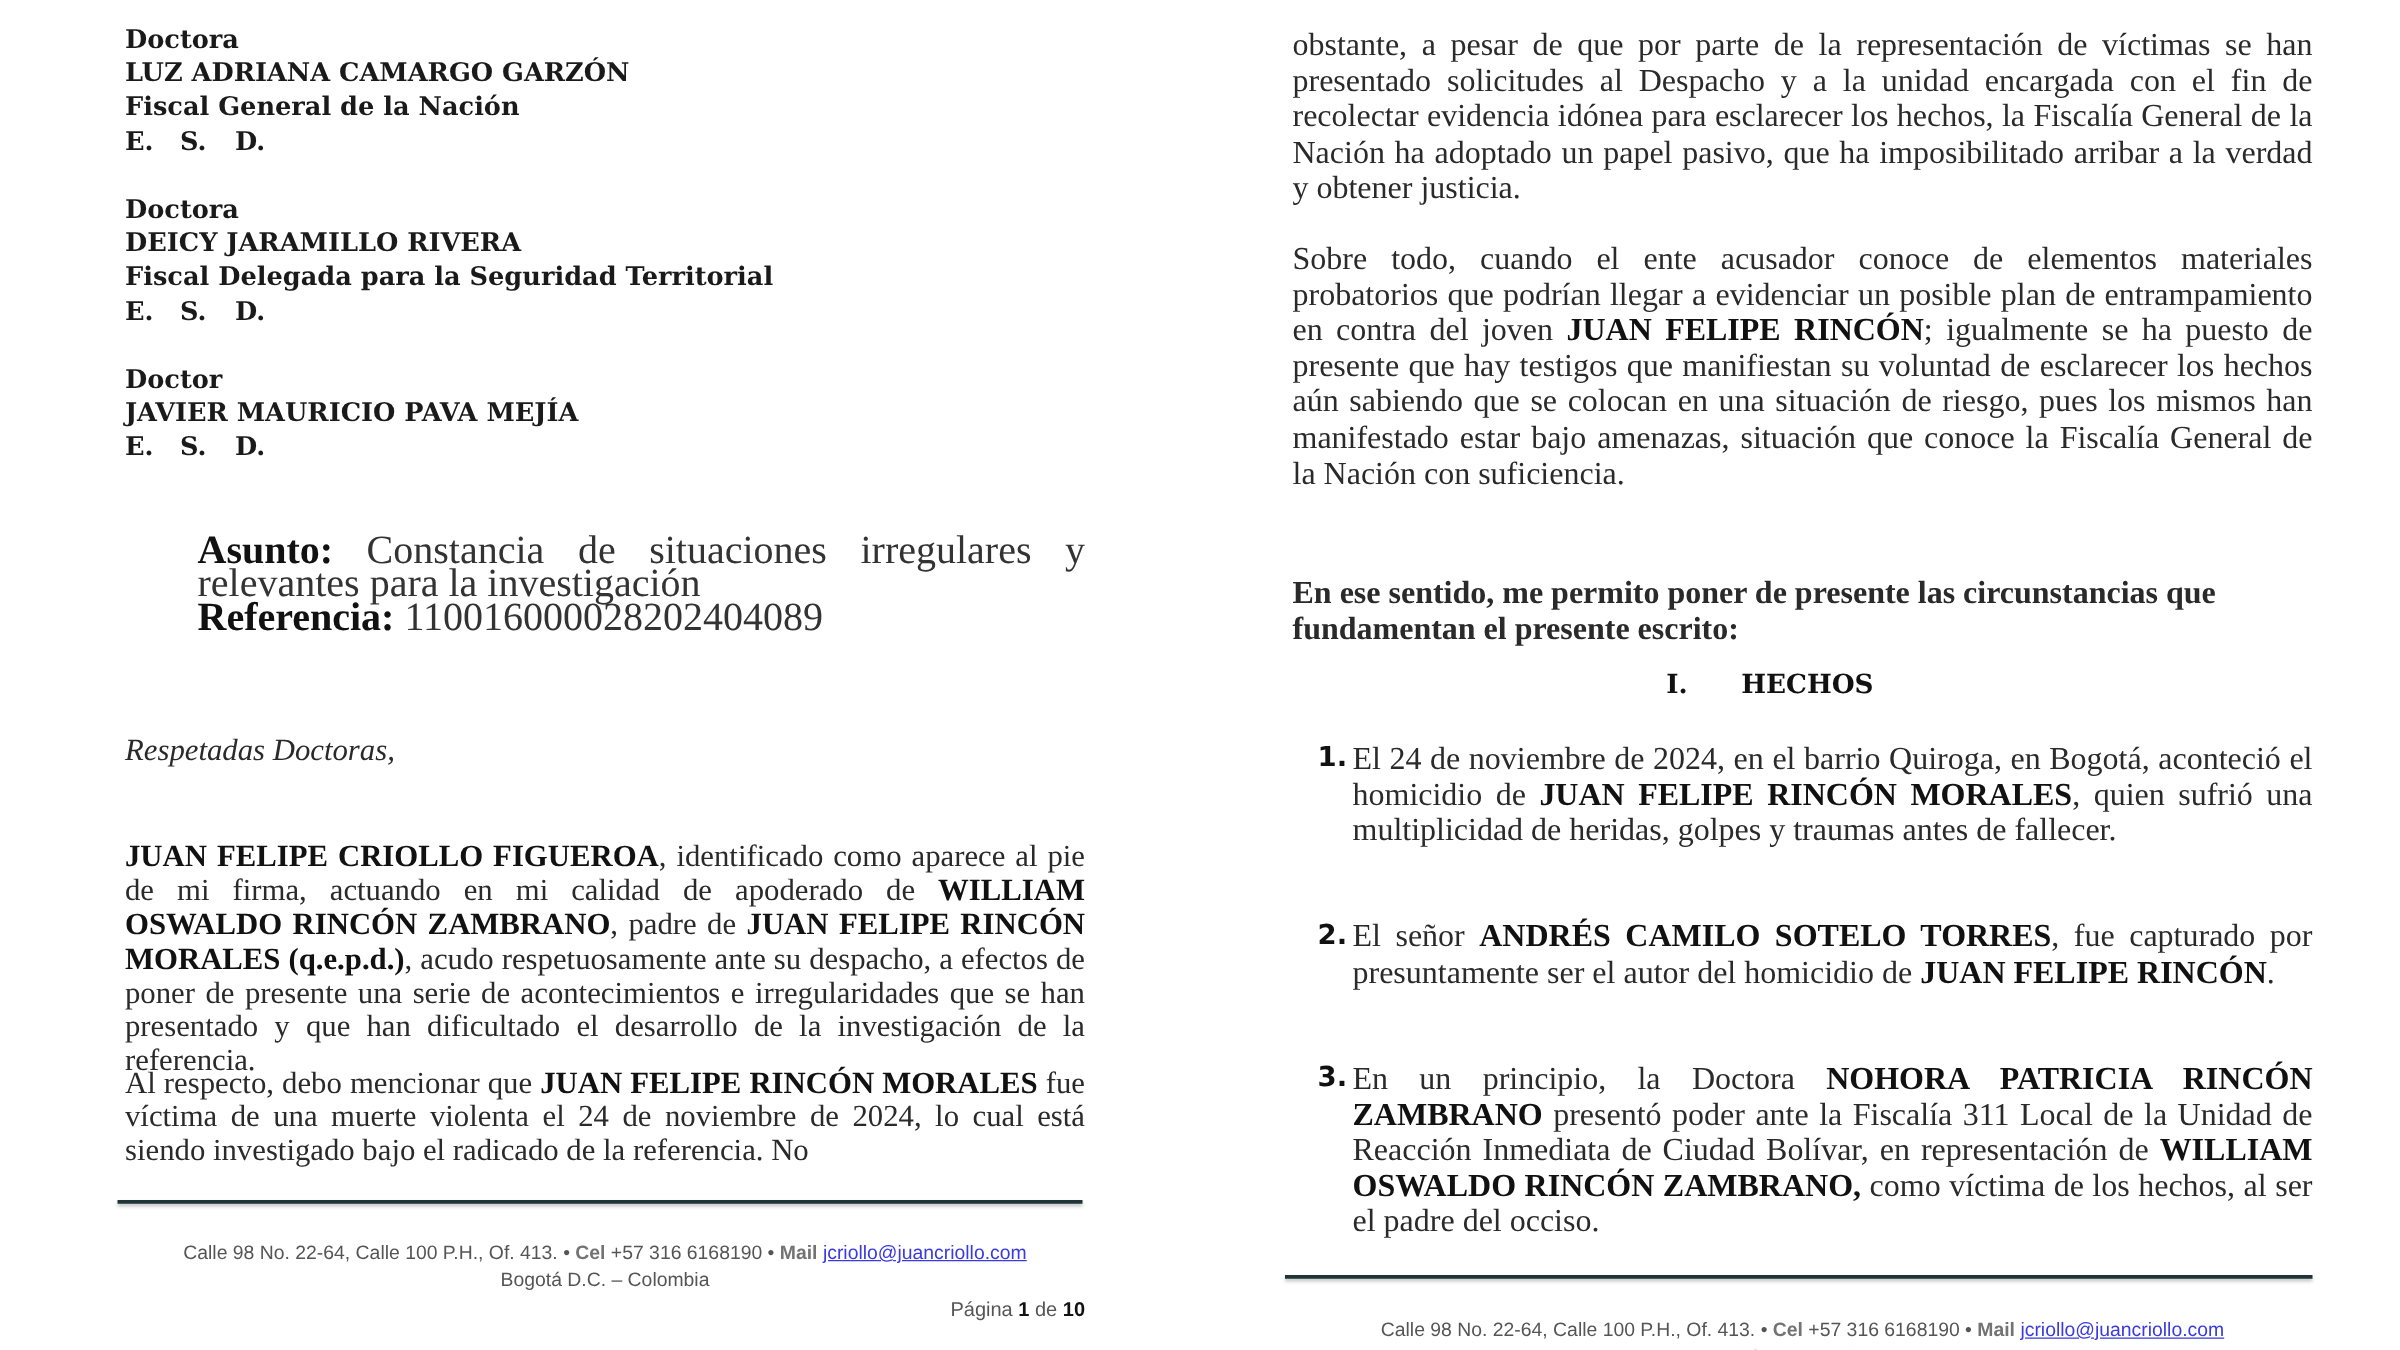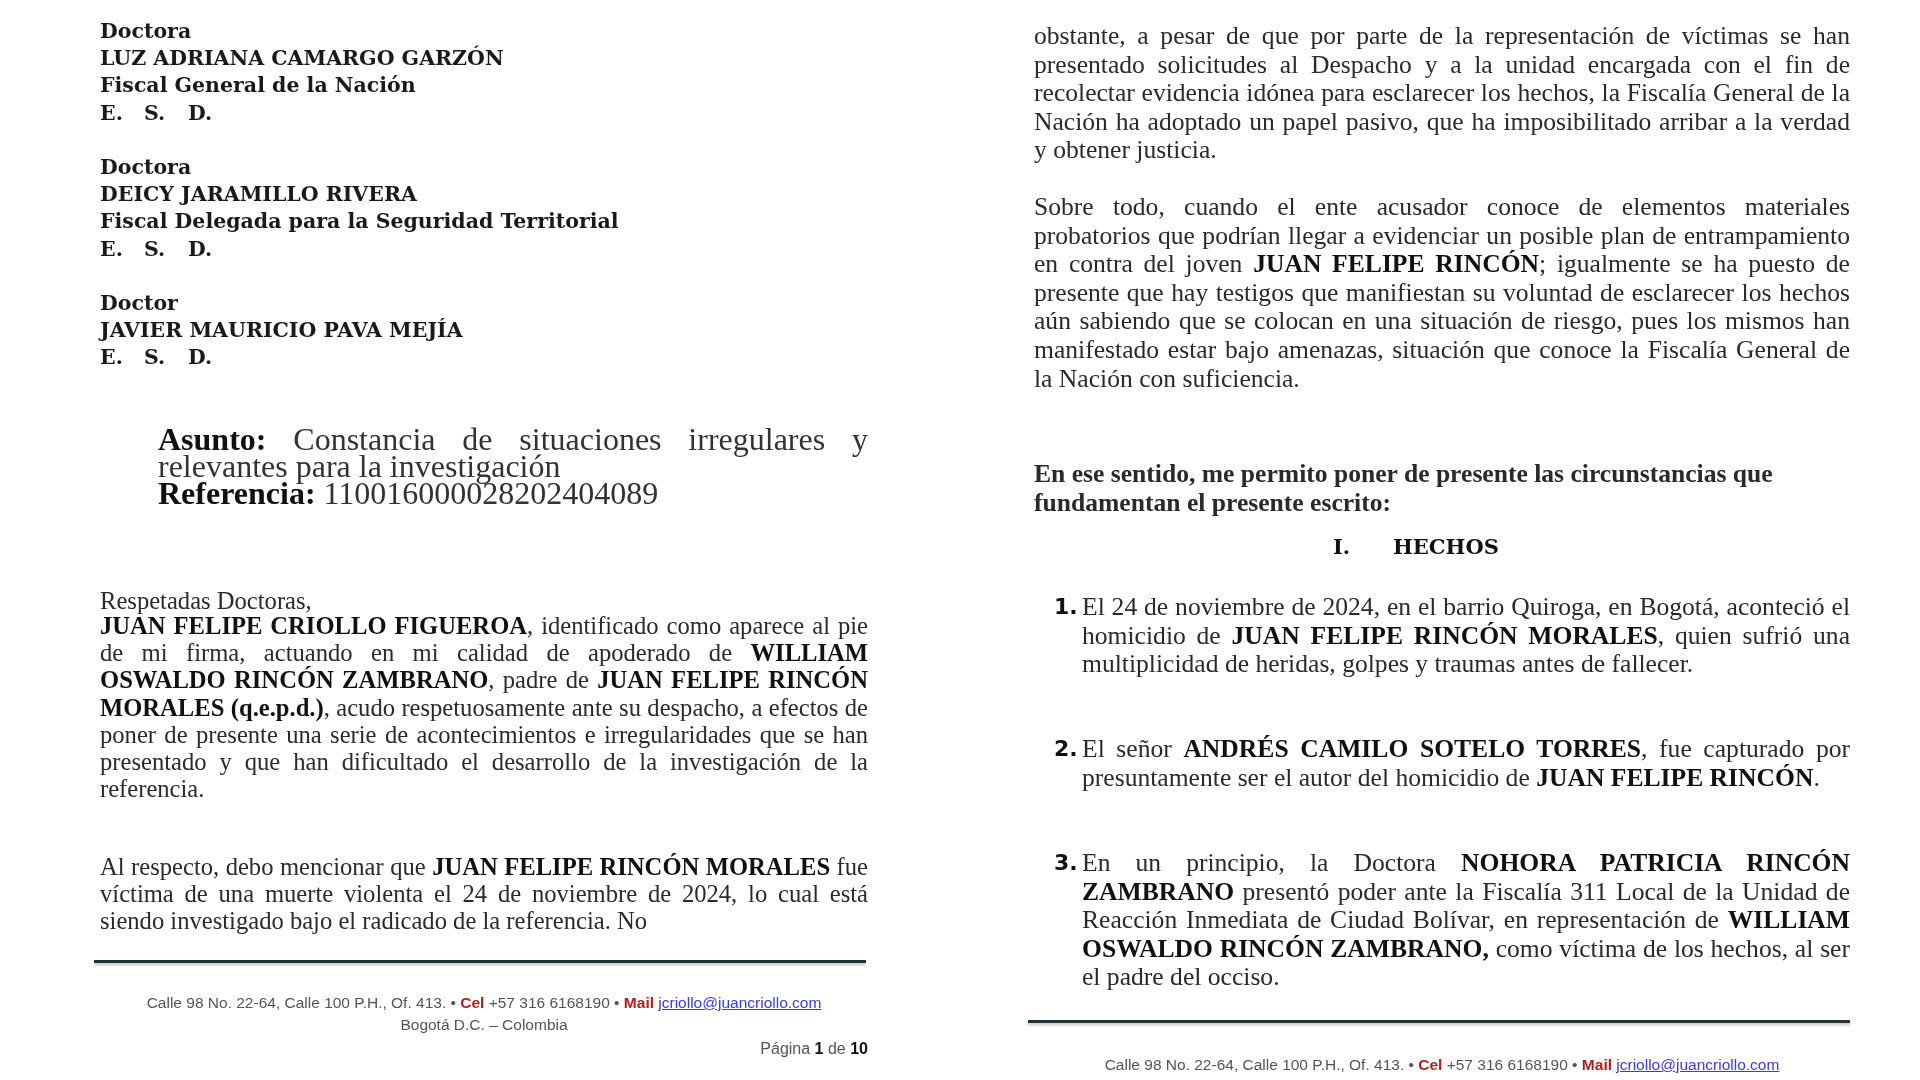--- a/index.html
+++ b/index.html
@@ -14,21 +14,21 @@
   .esd span { display:inline-block; width:44px; }
   .asunto { position:absolute; left:58px; width:710px; top:426px;
             font-family:"Liberation Serif", serif; font-size:32px; line-height:27px; color:#333; }
   .asunto .lbl { font-weight:bold; color:#111; }
   .asunto p { margin:0; }
   .body-left { position:absolute; left:0; width:768px; }
   .body-left p { margin:0; }
   .cond { font-family:"Liberation Serif", serif; font-size:24.6px; line-height:27.2px; color:#2a2a2a; }
   .rule { position:absolute; height:3px; background:#1f3436; box-shadow:0 2px 3px rgba(0,0,0,0.25); }
   .footer { position:absolute; font-family:"Liberation Sans", sans-serif; font-size:15.5px; color:#555; text-align:center; white-space:nowrap; }
-  .footer b { color:#b91c1c; font-weight:bold; }
+  .footer b { color:#737373; font-weight:bold; }
   .footer a { color:#3a3ae0; text-decoration:underline;margin-top:36px; }
   .pagenum { position:absolute; font-family:"Liberation Sans", sans-serif; font-size:16px; color:#555; }
   .pagenum b { color:#111; }
   .rbody { position:absolute; left:0; width:816px; font-family:"Liberation Serif", serif; font-size:25.6px; line-height:28.6px; color:#2a2a2a; }
   .rbody p { margin:0; }
   .heading { position:absolute; top:534px; left:0; width:816px; font-family:"DejaVu Serif", serif; font-weight:bold; font-size:21px; color:#111; }
   .heading .num { position:absolute; left:299px; }
   .heading .txt { position:absolute; left:359px; }
   .item { position:absolute; left:48px; width:768px; }
   .item .n { position:absolute; left:-28px; top:0; font-family:"DejaVu Sans", sans-serif; font-weight:bold; font-size:22px; color:#111; }
@@ -56,23 +56,23 @@
     <div>Doctor</div>
     <div>JAVIER MAURICIO PAVA MEJÍA</div>
     <div class="esd"><span>E.</span><span>S.</span><span>D.</span></div>
   </div>
 
   <div class="asunto just">
     <p><span class="lbl">Asunto:</span><span> Constancia de situaciones irregulares y relevantes para la investigación</span></p>
     <p><span class="lbl">Referencia:</span><span> 11001600002820240408​9</span></p>
   </div>
 
-  <div class="body-left cond" style="top:587px;">Respetadas Doctoras,</div>
+  <div class="body-left cond" style="top:587px;font-style:italic;">Respetadas Doctoras,</div>
 
-  <div class="body-left cond just" style="top:612px;">
+  <div class="body-left cond just" style="top:672px;">
     <p><b>JUAN FELIPE CRIOLLO FIGUEROA</b><span>, identificado como aparece al pie de mi firma, actuando en mi calidad de apoderado de </span><b>WILLIAM OSWALDO RINCÓN ZAMBRANO</b><span>, padre de </span><b>JUAN FELIPE RINCÓN MORALES (q.e.p.d.)</b><span>, acudo respetuosamente ante su despacho, a efectos de poner de presente una serie de acontecimientos e irregularidades que se han presentado y que han dificultado el desarrollo de la investigación de la referencia.</span></p>
   </div>
 
   <div class="body-left cond just" style="top:853px;">
     <p><span>Al respecto, debo mencionar que </span><b>JUAN FELIPE RINCÓN MORALES</b><span> fue víctima de una muerte violenta el 24 de noviembre de 2024, lo cual está siendo investigado bajo el radicado de la referencia. No</span></p>
   </div>
 
   <div class="rule" style="top:960px; left:-6px; width:772px;"></div>
 
   <div class="footer" style="top:994px; left:0; width:768px;">

